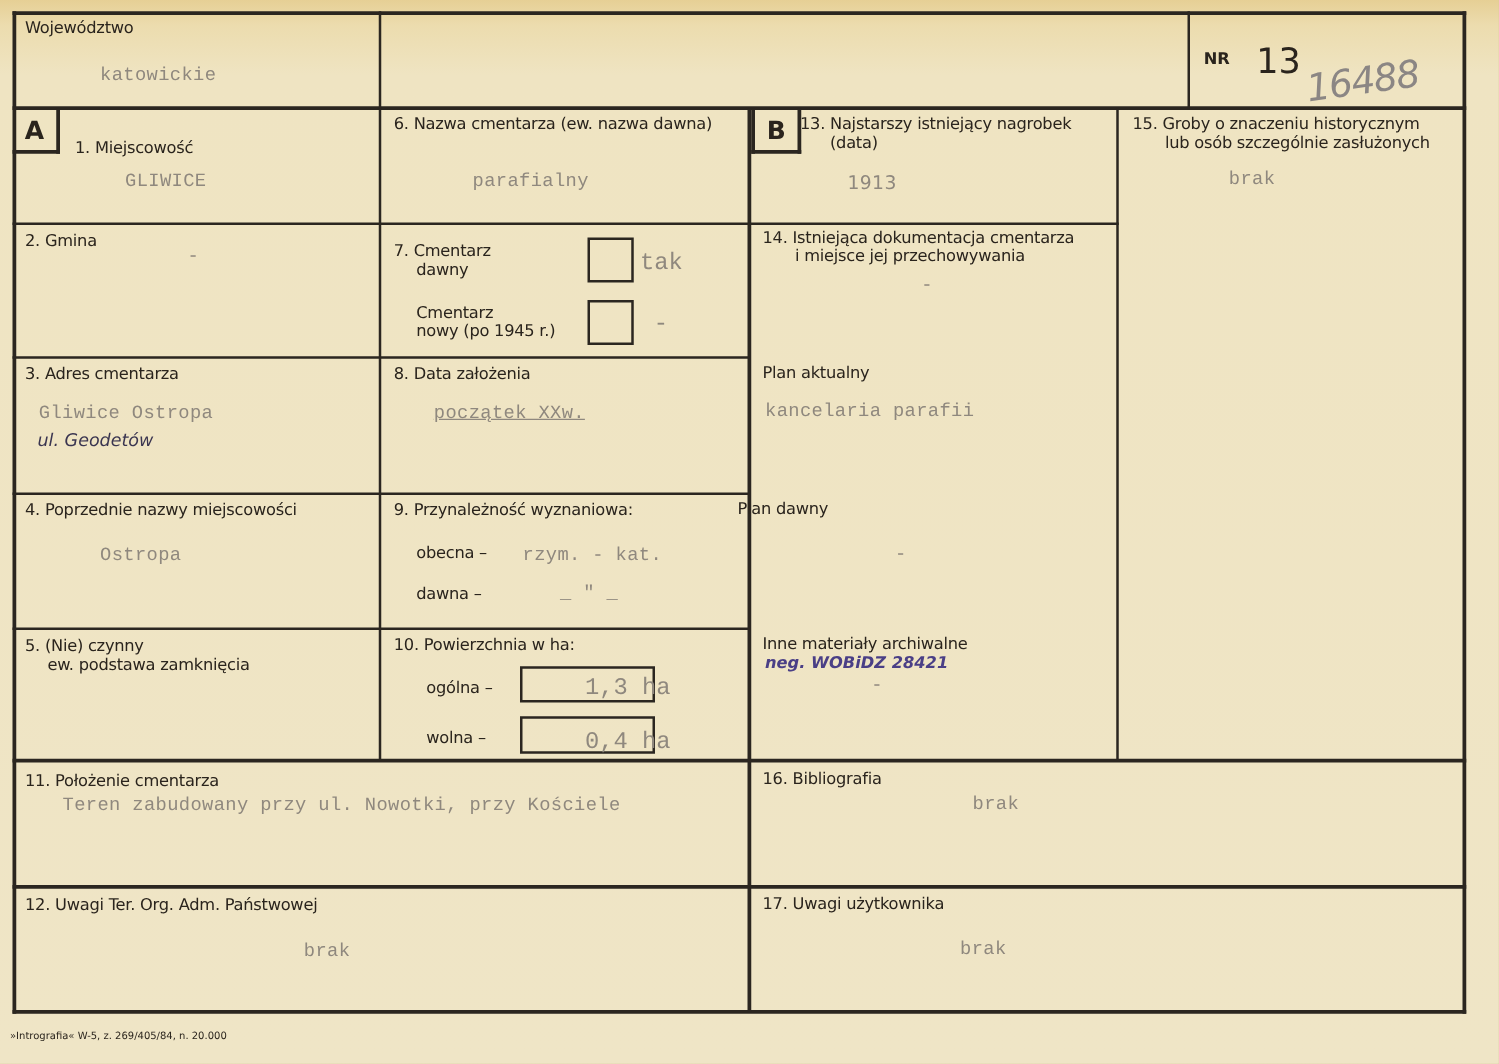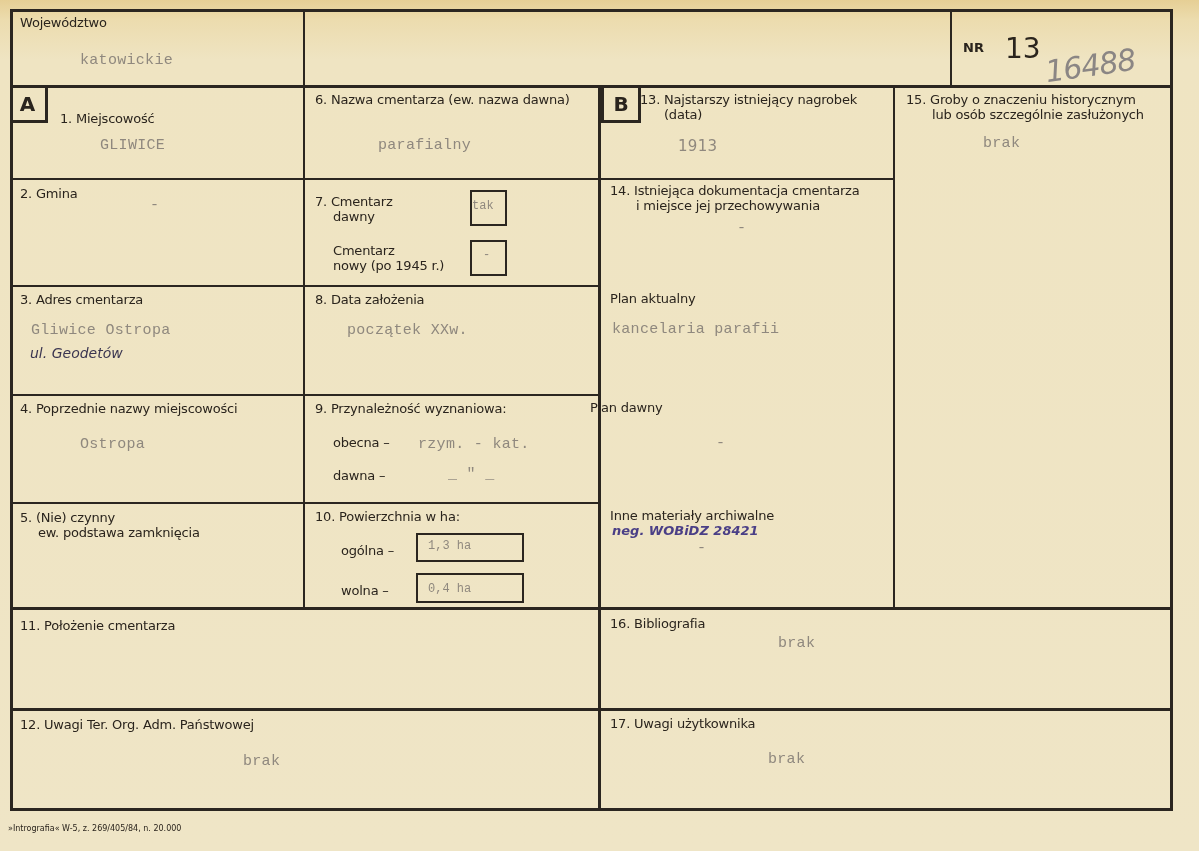--- a/index.html
+++ b/index.html
@@ -33,21 +33,21 @@
   }
   .nr { position: absolute; font-family: "DejaVu Sans", sans-serif; font-weight: bold; font-size: 13px; color: #2a241d; }
   .nr-val { position: absolute; font-family: "DejaVu Sans", sans-serif; font-size: 28px; color: #2a241d; }
   .pencil { position: absolute; font-family: "DejaVu Sans", sans-serif; font-style: italic; color: #8b8684; font-size: 30px; letter-spacing: -1px; transform: rotate(-8deg); }
   .section-box {
     position: absolute; border: 3px solid #2b2620; border-left: none; border-top: none;
     font-family: "DejaVu Sans", sans-serif; font-weight: bold; font-size: 20px; color: #2a241d;
     display: flex; align-items: center; justify-content: center;
   }
   .box { position: absolute; border: 2px solid #2b2620; box-sizing: border-box; }
-  .box-val { position: absolute; font-family: "Liberation Mono", monospace; color: #8f887e; font-size: 12px; }
+  .box-val { position: absolute; font-family: "Liberation Mono", monospace; color: #8f887e; font-size: 19px; margin-left: 40px; }
   .footer { position: absolute; left: 8px; top: 824px; font-size: 8px; color: #2a241d; font-family: "DejaVu Sans", sans-serif; font-weight: normal; }
 </style>
 </head>
 <body>
 
 <div class="paper">
 
   <div class="line" style="left:10px;top:9px;width:1163px;height:3px;"></div>
   <div class="line" style="left:10px;top:9px;width:3px;height:802px;"></div>
   <div class="line" style="left:1170px;top:9px;width:3px;height:802px;"></div>
@@ -99,21 +99,21 @@
   <div class="lbl" style="left:315px;top:194px;">7. Cmentarz</div>
   <div class="lbl" style="left:333px;top:209px;">dawny</div>
   <div class="box" style="left:470px;top:190px;width:37px;height:36px;"></div>
   <div class="box-val" style="left:472px;top:199px;">tak</div>
   <div class="lbl" style="left:333px;top:243px;">Cmentarz</div>
   <div class="lbl" style="left:333px;top:258px;">nowy (po 1945 r.)</div>
   <div class="box" style="left:470px;top:240px;width:37px;height:36px;"></div>
   <div class="box-val" style="left:483px;top:248px;">-</div>
 
   <div class="lbl" style="left:315px;top:292px;">8. Data założenia</div>
-  <div class="typed" style="left:347px;top:322px;">początek XXw.</div>
+  <div class="typed" style="left:347px;top:322px;text-decoration:underline;">początek XXw.</div>
 
   <div class="lbl" style="left:315px;top:401px;">9. Przynależność wyznaniowa:</div>
   <div class="lbl" style="left:333px;top:435px;">obecna –</div>
   <div class="typed" style="left:418px;top:436px;">rzym. - kat.</div>
   <div class="lbl" style="left:333px;top:468px;">dawna –</div>
   <div class="typed" style="left:448px;top:466px;">_ " _</div>
 
   <div class="lbl" style="left:315px;top:509px;">10. Powierzchnia w ha:</div>
   <div class="lbl" style="left:341px;top:543px;">ogólna –</div>
   <div class="box" style="left:416px;top:533px;width:108px;height:29px;"></div>
@@ -140,20 +140,21 @@
 
   <div class="lbl" style="left:610px;top:508px;">Inne materiały archiwalne</div>
   <div class="hand hand-blue" style="left:612px;top:523px;">neg. WOBiDZ 28421</div>
   <div class="typed" style="left:697px;top:540px;">-</div>
 
   <div class="lbl" style="left:906px;top:92px;">15. Groby o znaczeniu historycznym</div>
   <div class="lbl" style="left:932px;top:107px;">lub osób szczególnie zasłużonych</div>
   <div class="typed" style="left:983px;top:135px;">brak</div>
 
   <div class="lbl" style="left:20px;top:618px;">11. Położenie cmentarza</div>
+  <div class="typed" style="left:50px;top:636px;">Teren zabudowany przy ul. Nowotki, przy Kościele</div>
 
   <div class="lbl" style="left:610px;top:616px;">16. Bibliografia</div>
   <div class="typed" style="left:778px;top:635px;">brak</div>
 
   <div class="lbl" style="left:20px;top:717px;">12. Uwagi Ter. Org. Adm. Państwowej</div>
   <div class="typed" style="left:243px;top:753px;">brak</div>
 
   <div class="lbl" style="left:610px;top:716px;">17. Uwagi użytkownika</div>
   <div class="typed" style="left:768px;top:751px;">brak</div>
 

